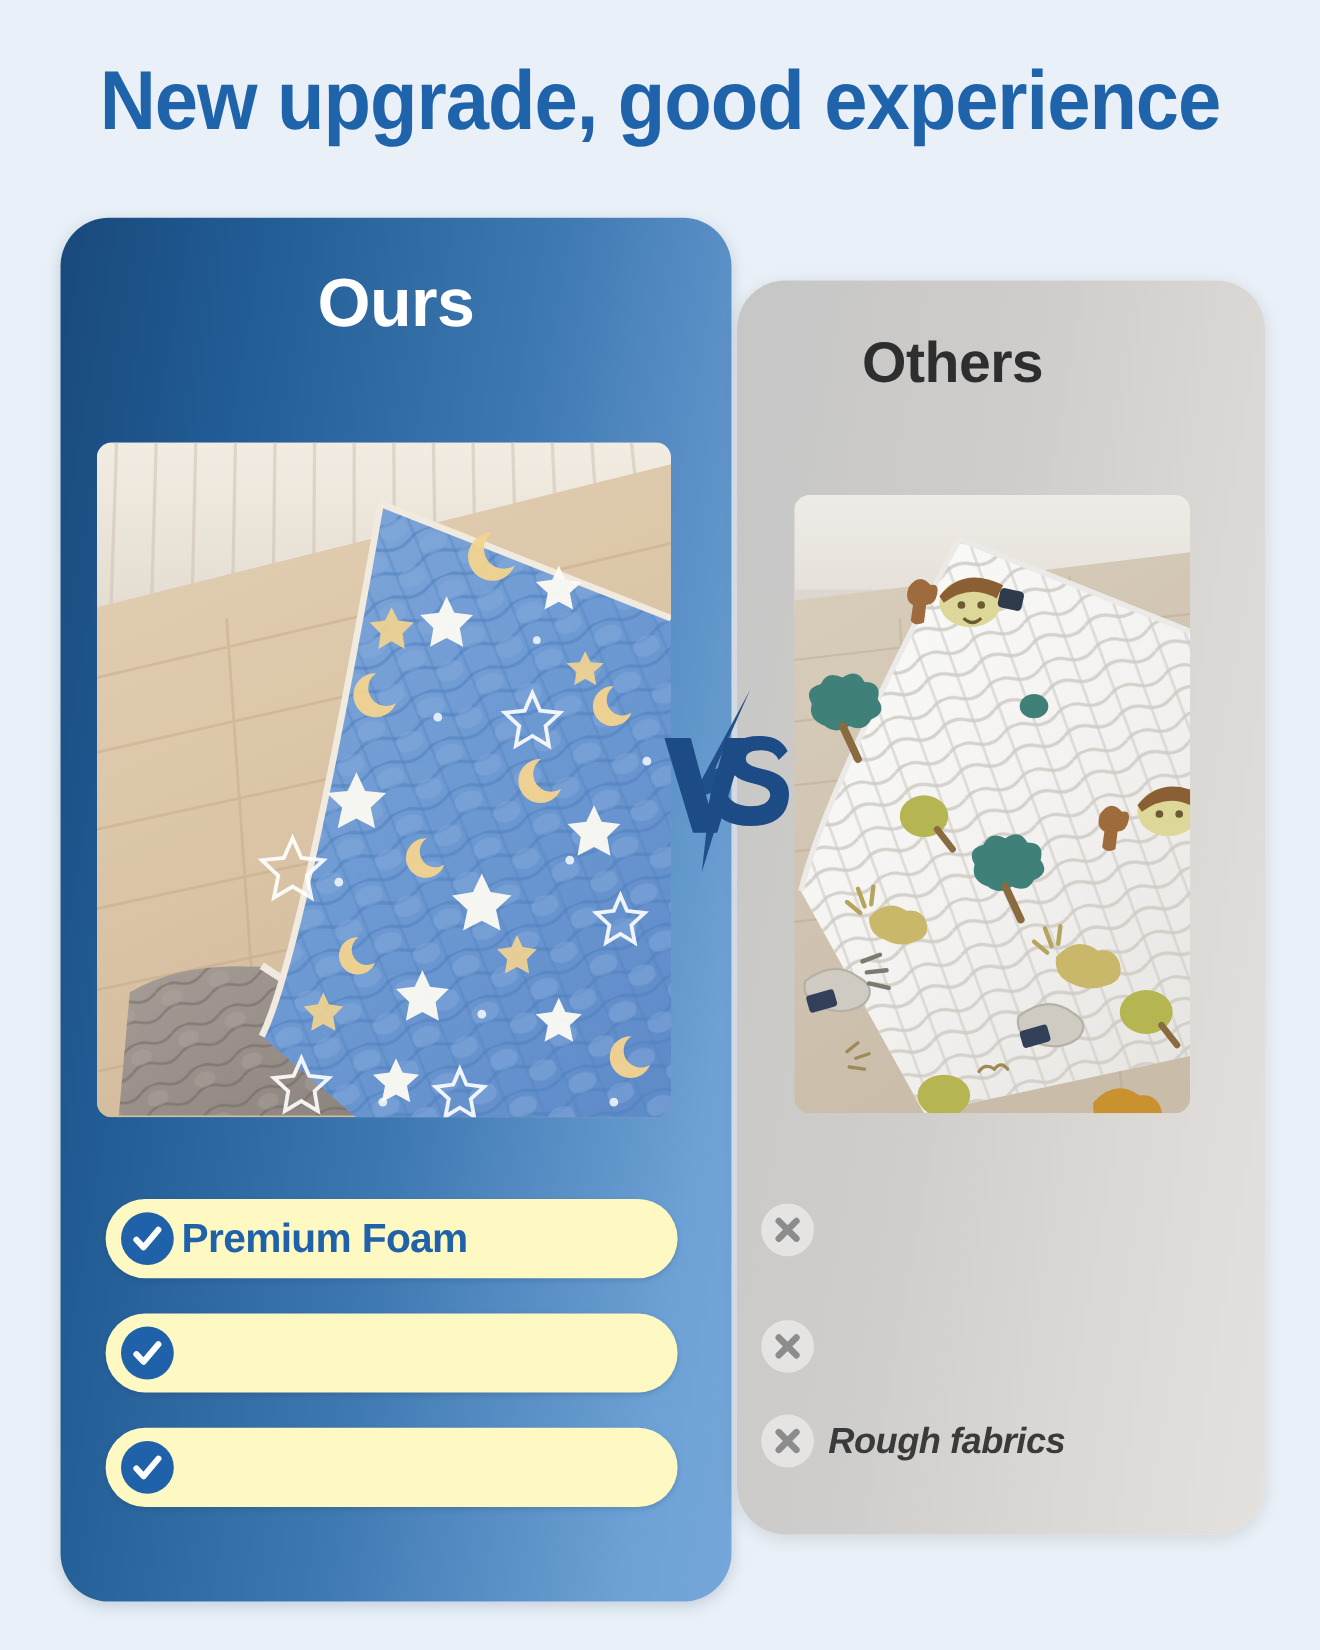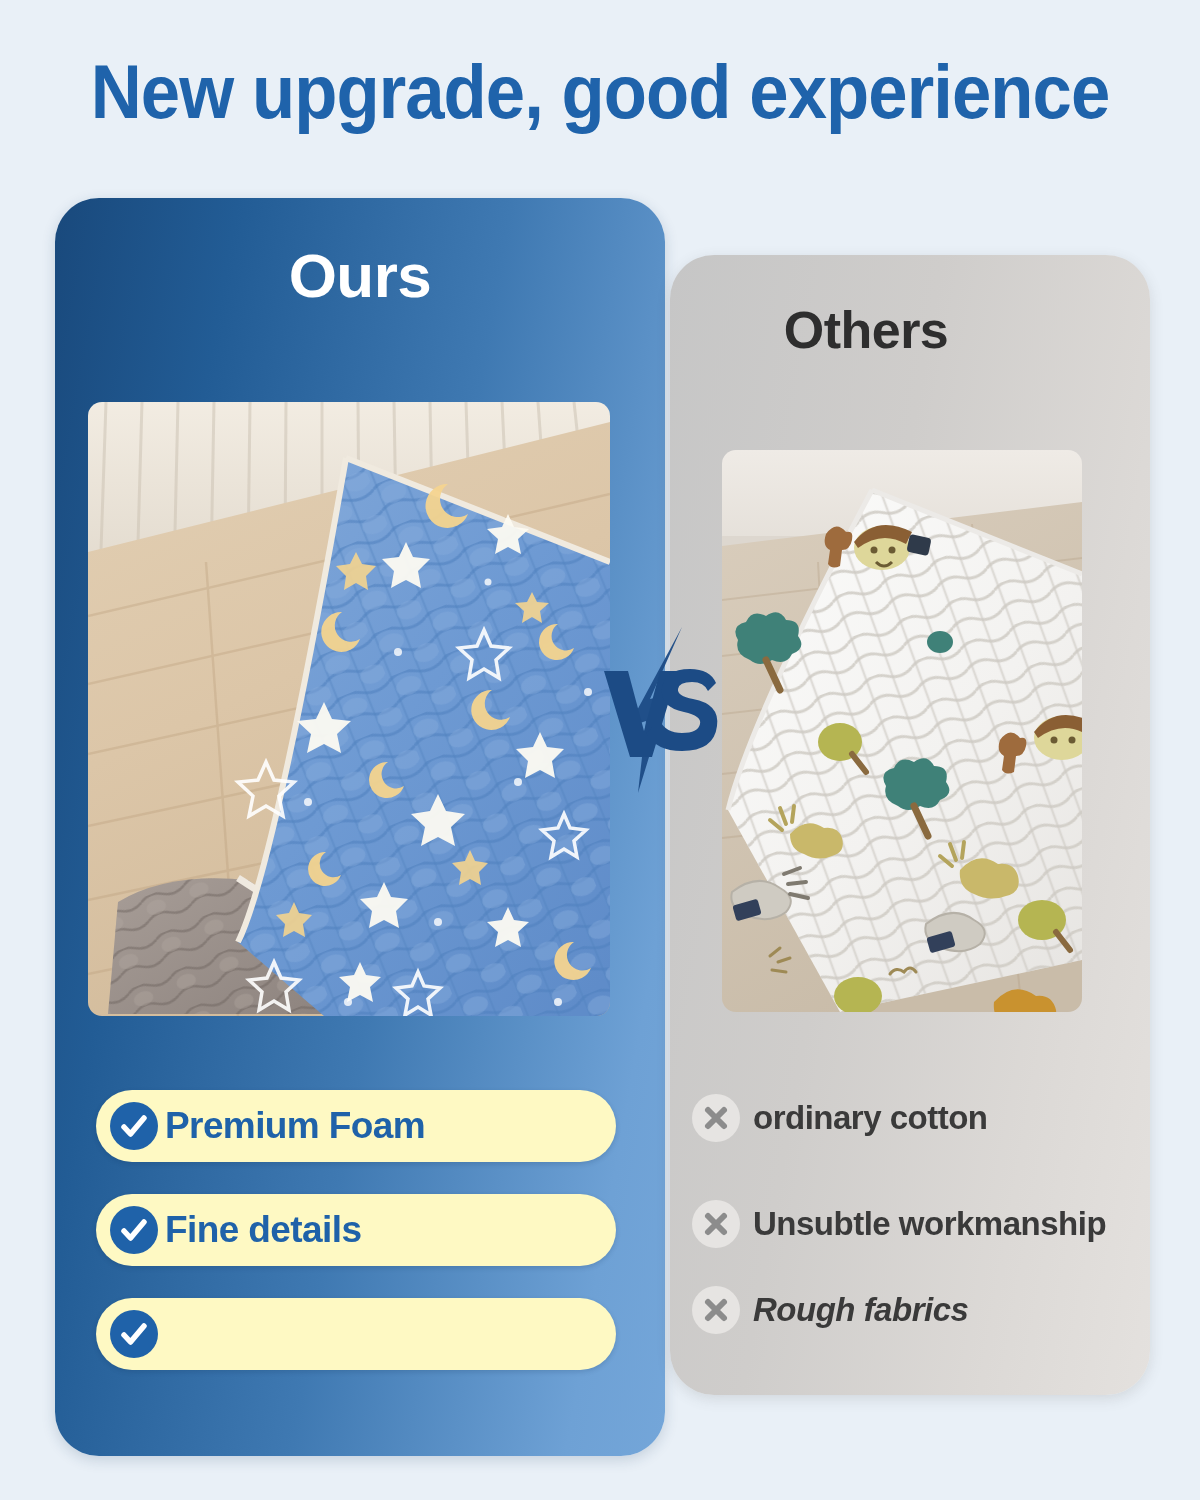--- a/index.html
+++ b/index.html
@@ -279,21 +279,20 @@
   </span>
   <span class="pill-label">Premium Foam</span>
 </div>
 
 <div id="pill-1" class="pill">
   <span class="check-circle">
     <svg viewBox="0 0 32 32">
         <path d="M6 17 L12.5 24 L26 8" fill="none" stroke="#ffffff" stroke-width="5.5" stroke-linecap="round" stroke-linejoin="round"></path>
       </svg>
   </span>
-  <span class="pill-label">Fine details</span>
 </div>
 
 <div id="pill-2" class="pill">
   <span class="check-circle">
     <svg viewBox="0 0 32 32">
         <path d="M6 17 L12.5 24 L26 8" fill="none" stroke="#ffffff" stroke-width="5.5" stroke-linecap="round" stroke-linejoin="round"></path>
       </svg>
   </span>
 </div>
 
@@ -399,30 +398,28 @@
     </g>
   </svg>
 </div>
 
 <div id="con-0" class="con-row">
   <span class="x-circle">
     <svg viewBox="0 0 28 28">
         <path d="M6 6 L22 22 M22 6 L6 22" fill="none" stroke="#8c8c8c" stroke-width="6" stroke-linecap="round"></path>
       </svg>
   </span>
-  <span class="con-label">ordinary cotton</span>
 </div>
 
 <div id="con-1" class="con-row">
   <span class="x-circle">
     <svg viewBox="0 0 28 28">
         <path d="M6 6 L22 22 M22 6 L6 22" fill="none" stroke="#8c8c8c" stroke-width="6" stroke-linecap="round"></path>
       </svg>
   </span>
-  <span class="con-label">Unsubtle workmanship</span>
 </div>
 
 <div id="con-2" class="con-row">
   <span class="x-circle">
     <svg viewBox="0 0 28 28">
         <path d="M6 6 L22 22 M22 6 L6 22" fill="none" stroke="#8c8c8c" stroke-width="6" stroke-linecap="round"></path>
       </svg>
   </span>
   <span class="con-label">Rough fabrics</span>
 </div>

